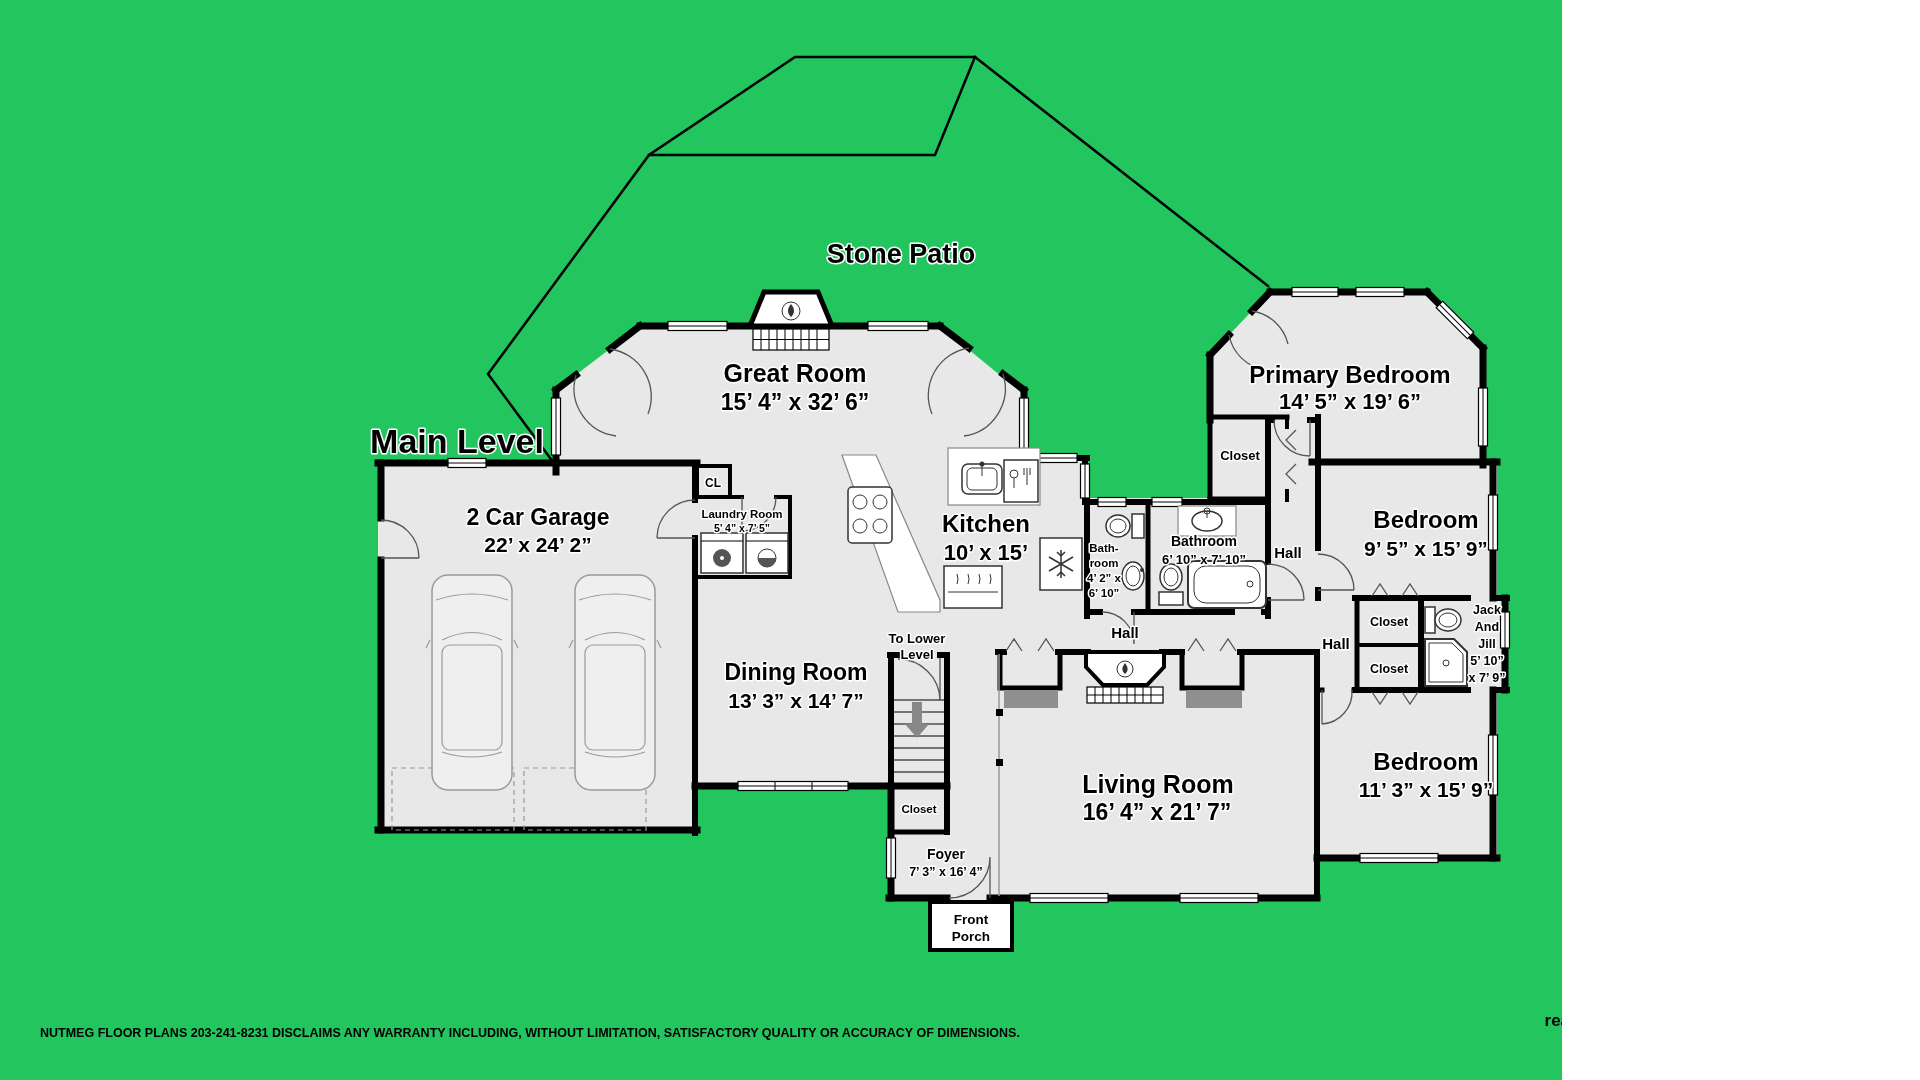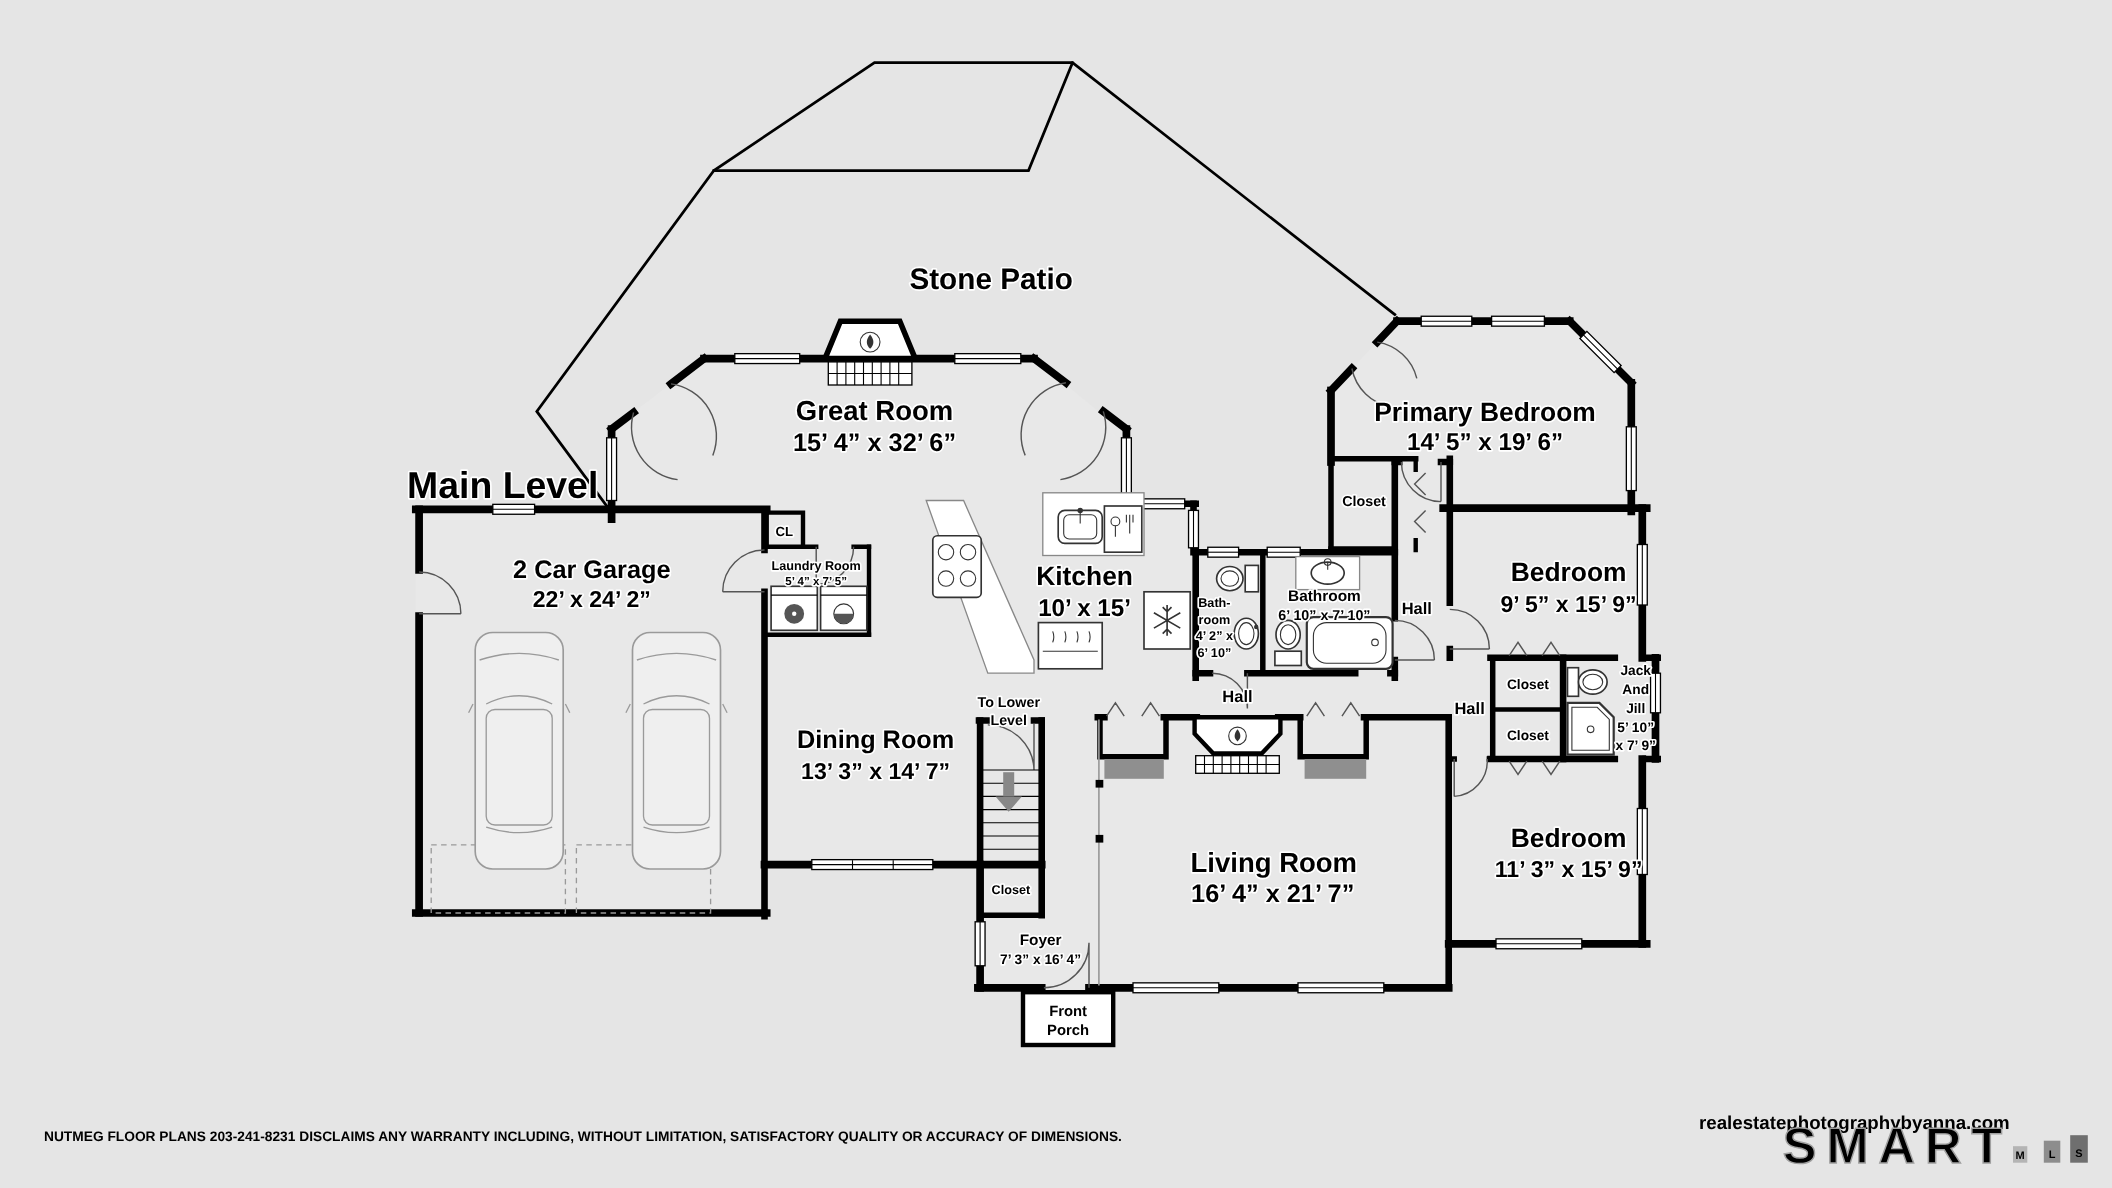--- a/index.html
+++ b/index.html
@@ -1,16 +1,16 @@
 <!DOCTYPE html>
 <html><head>
 <meta charset="utf-8">
 <style>
   html,body{margin:0;padding:0;background:#fff;}
-  .canvas{position:relative;width:1920px;height:1080px;background:#e5e5e5;overflow:hidden;
+  .canvas{position:relative;width:1562px;height:1080px;background:#22c55e;overflow:hidden;
           font-family:"Liberation Sans",sans-serif;text-decoration:underline;}
   svg{display:block;}
   svg text{font-family:"Liberation Sans",sans-serif;font-weight:bold;fill:#000;}
   .lbl{paint-order:stroke;stroke:#ffffff;stroke-width:3px;stroke-linejoin:round;}
   .wall{stroke:#000;fill:none;stroke-linecap:square;}
   .w7{stroke-width:7;} .w6{stroke-width:6;} .w5{stroke-width:5;} .w4{stroke-width:4;} .w2{stroke-width:2.5;}
   .win{fill:#fff;stroke:#000;stroke-width:1.2;}
   .winline{stroke:#000;stroke-width:1;}
   .arc{stroke:#555;stroke-width:1.3;fill:none;}
   .fix{stroke:#333;stroke-width:1.5;fill:#fff;}

